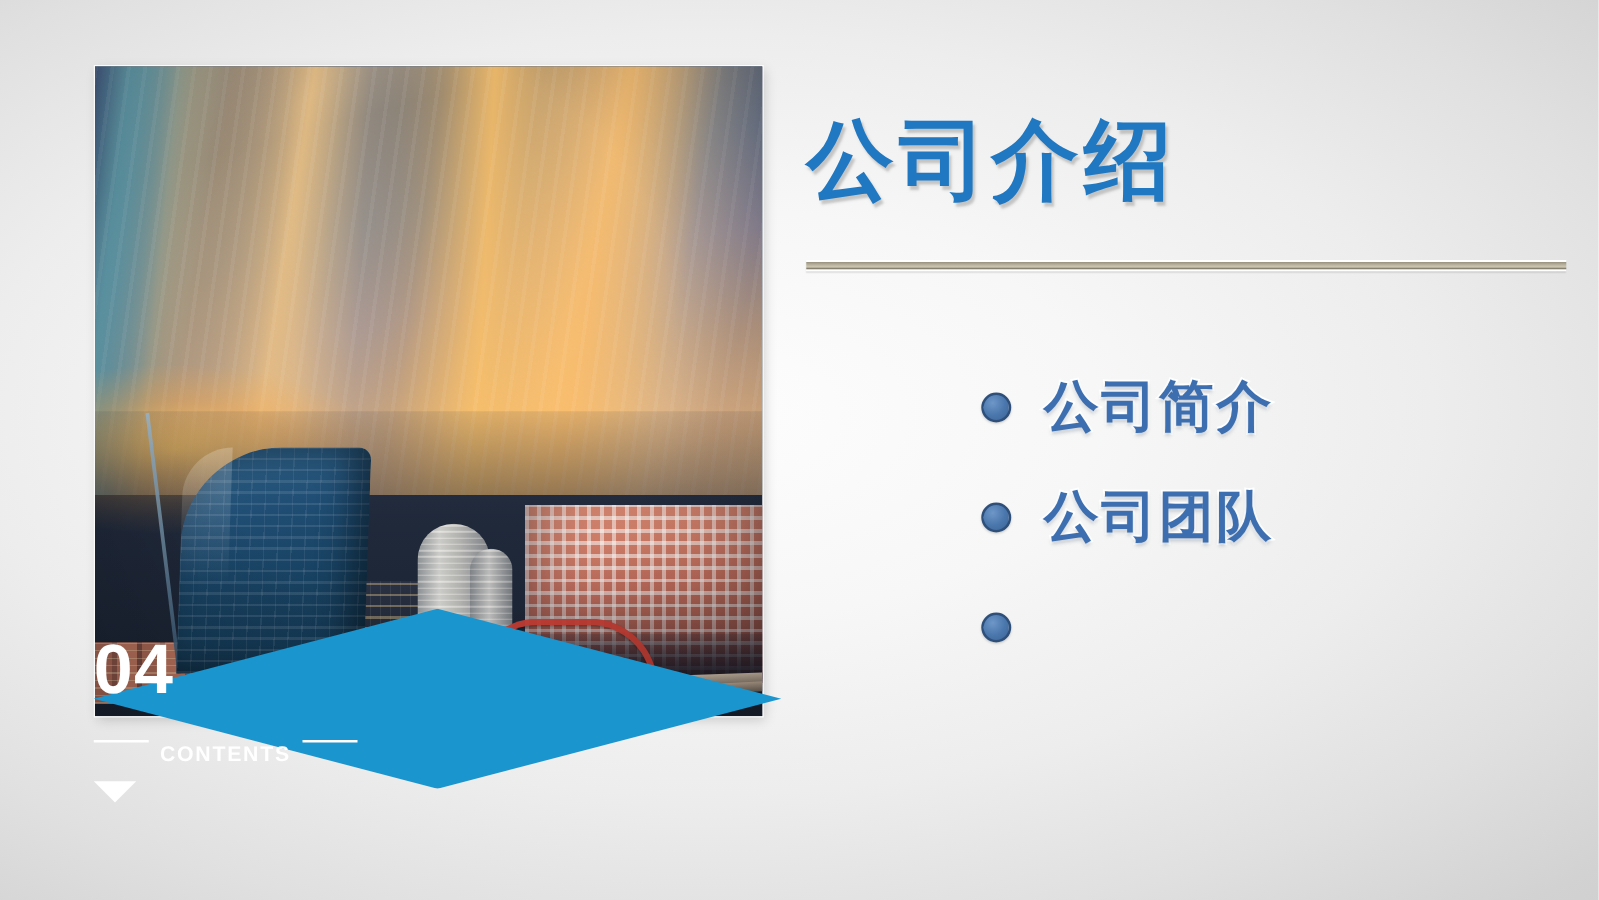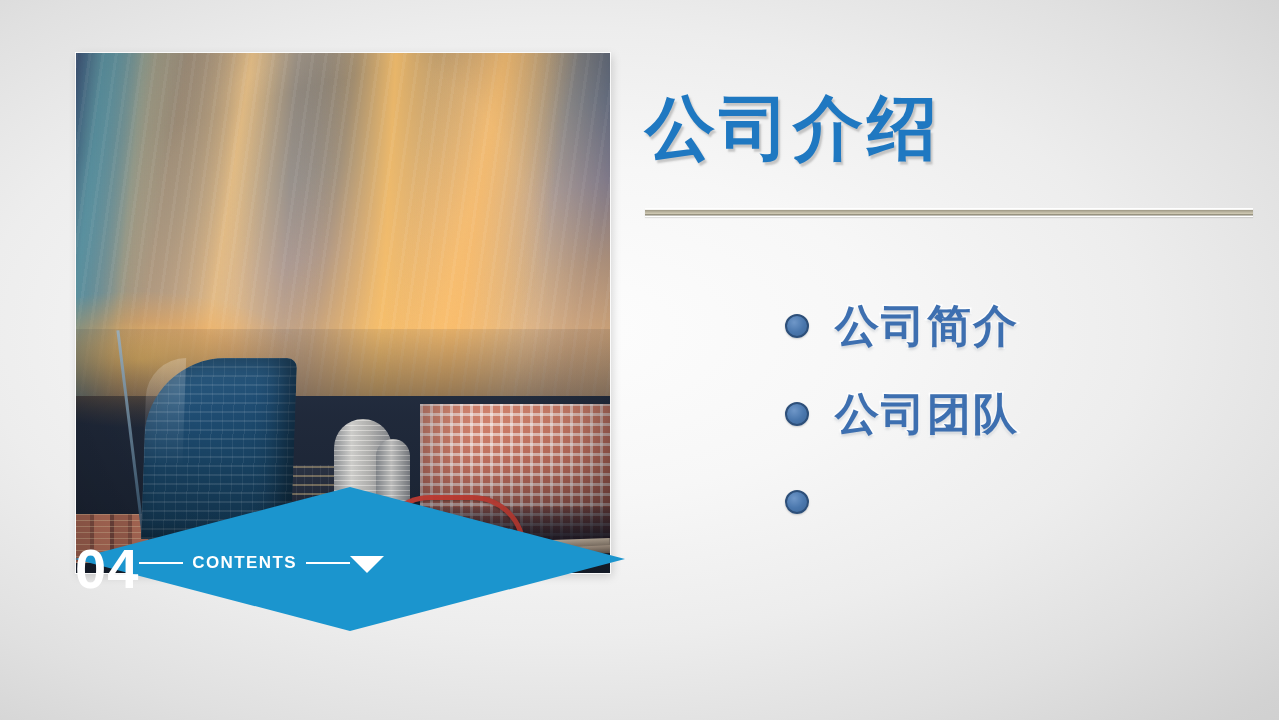--- a/index.html
+++ b/index.html
@@ -178,34 +178,34 @@
 
   
   .diamond{
     position:absolute; left:75px; top:487px; width:550px; height:144px;
     background:var(--accent,#1b95ce);
     clip-path:polygon(50% 0%, 100% 50%, 50% 100%, 0% 50%);
     -webkit-clip-path:polygon(50% 0%, 100% 50%, 50% 100%, 0% 50%);
   }
   .diamond-inner{
     position:absolute; left:75px; top:487px; width:550px; height:144px;
-    display:flex; flex-direction:row; align-items:center;
+    display:flex; flex-direction:column; align-items:flex-start;
     pointer-events:none;
   }
   .num{
     color:#fff; font-size:56px; font-weight:700; line-height:1;
     letter-spacing:1px; margin-top:20px;
     font-family:"Liberation Sans","DejaVu Sans",sans-serif;
   }
   .contents-row{
     display:flex; align-items:center; gap:9px; margin-top:8px;
   }
   .crule{ width:44px; height:2px; background:#fff; }
   .contents-label{
-    color:#fff; font-size:17px; font-weight:700; letter-spacing:1.4px;
+    color:#fff; font-size:17px; font-weight:700; letter-spacing:1.4px;margin-top:23px;
   }
   .tri{
     width:0; height:0; margin-top:11px;
     border-left:17px solid transparent;
     border-right:17px solid transparent;
     border-top:17px solid #fff;
   }
 
   
   .title{

